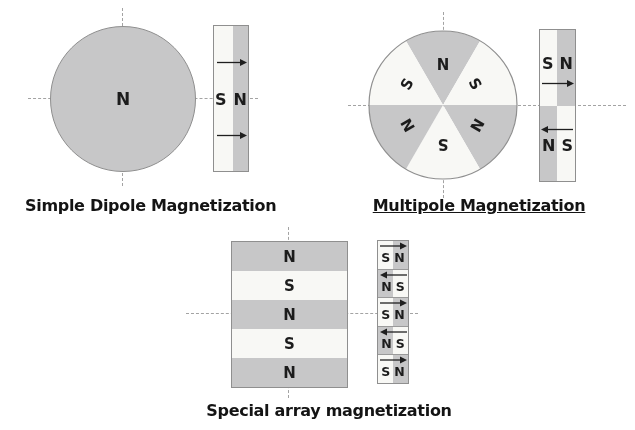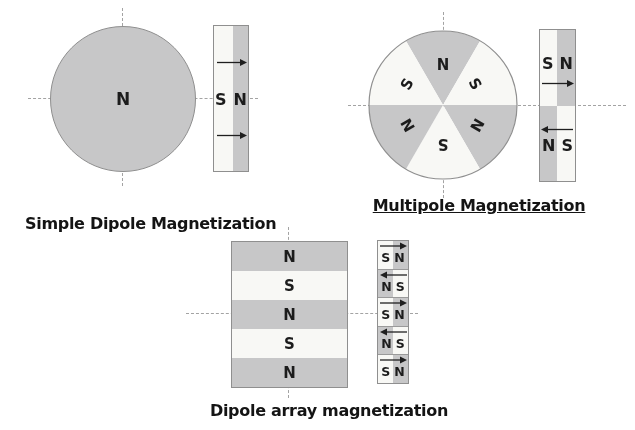--- a/index.html
+++ b/index.html
@@ -66,21 +66,21 @@
       <div class="label-row" style="top:64px;gap:7px;font-size:16px;">
         <span>S</span>
         <span>N</span>
       </div>
       <svg class="arrow" style="left:2px;top:105px;" width="31" height="9" viewBox="0 0 31 9">
         <line x1="1" y1="4.5" x2="25" y2="4.5"></line>
         <polygon points="24,1 31,4.5 24,8"></polygon>
       </svg>
     </div>
 
-    <div class="caption" style="left:25px;top:214px;width:250px;">Simple Dipole Magnetization</div>
+    <div class="caption" style="left:25px;top:196px;width:250px;">Simple Dipole Magnetization</div>
   </div>
 
   <div>
     <div class="dash-v" style="left:443px;top:12px;height:186px;"></div>
     <div class="dash-h" style="top:105px;left:348px;width:278px;"></div>
 
     <svg style="position:absolute;left:368px;top:30px;" width="150" height="150" viewBox="0 0 150 150">
       <path d="M75,75 L38,10.9 A74,74 0 0 1 112,10.9 Z" fill="#c7c7c8"></path>
       <path d="M75,75 L112,10.9 A74,74 0 0 1 149,75 Z" fill="#f8f8f5"></path>
       <path d="M75,75 L149,75 A74,74 0 0 1 112,139.1 Z" fill="#c7c7c8"></path>
@@ -188,16 +188,16 @@
           <line x1="0" y1="4" x2="21" y2="4"></line>
             <polygon points="20,0.5 27,4 20,7.5"></polygon>
         </svg>
         <div class="label-pair">
           <span>S</span>
           <span>N</span>
         </div>
       </div>
     </div>
 
-    <div class="caption" style="left:204px;top:401px;width:250px;">Dipole array magnetization</div>
+    <div class="caption" style="left:204px;top:401px;width:250px;">Special array magnetization</div>
   </div>
 
 </div>
 
 </body></html>

